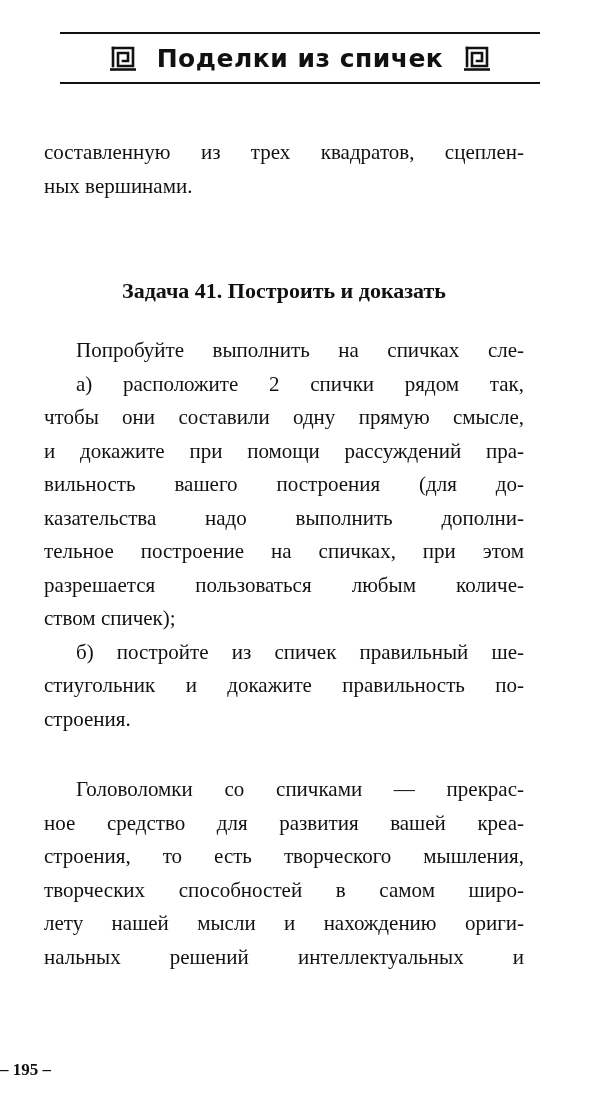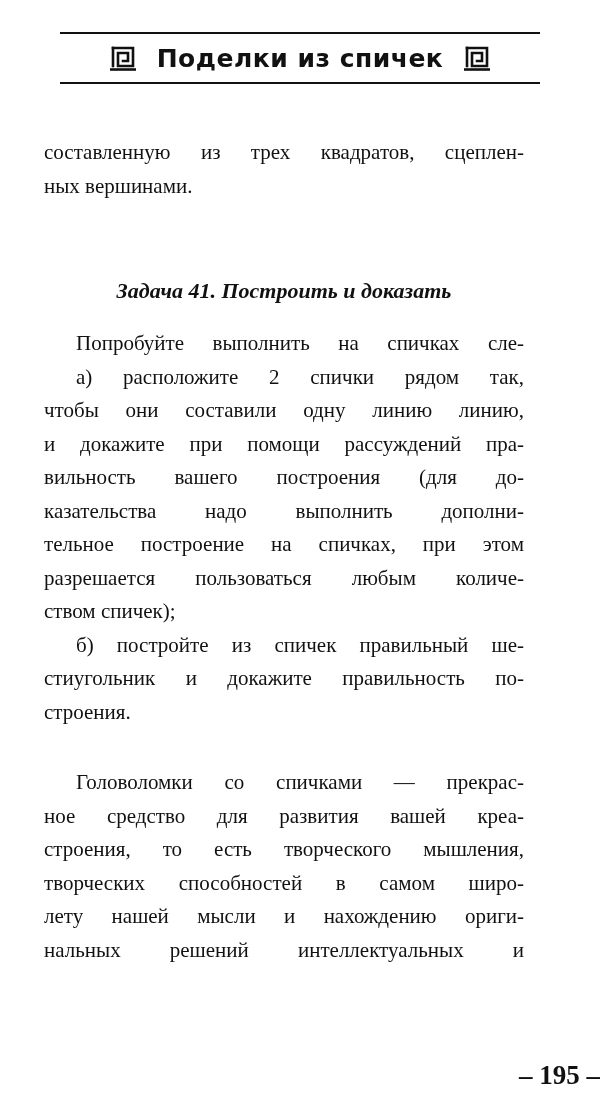--- a/index.html
+++ b/index.html
@@ -52,36 +52,35 @@
     }
     .line {
       display: block;
       text-align: justify;
       text-align-last: justify;
       white-space: nowrap;
     }
     .line.last { text-align-last: left; }
     .indent { padding-left: 32px; }
     .section-title {
-      font-style: italic;
       font-weight: bold;
       text-align: center;
       font-size: 22px;
       margin-top: 71px;
-      margin-bottom: 20px;
+      margin-bottom: 27px;
       line-height: 33px;
     }
     .gap { height: 37px; }
     .page-number {
       position: absolute;
       left: 0;
       width: 600px;
       top: 1060px;
-      text-align: right;
-      font-size: 27px;
+      text-align: left;
+      font-size: 17px;
       font-weight: bold;
     }
   </style>
 </head>
 <body>
 
 <header class="running-head">
   <span class="meander">
     <svg viewBox="0 0 26 26" fill="none" stroke="#111" stroke-width="2.6" stroke-linecap="square">
       <path d="M3 3 H23 V21 H8 V8 H18 V16 H13"></path>
@@ -107,21 +106,21 @@
   </p>
 
   <h2 class="section-title">Задача 41. Построить и доказать</h2>
 
   <p>
     <span class="line indent">Попробуйте выполнить на спичках сле-</span>
   </p>
 
   <p>
     <span class="line indent">а) расположите 2 спички рядом так,</span>
-    <span class="line">чтобы они составили одну линию линию,</span>
+    <span class="line">чтобы они составили одну прямую смысле,</span>
     <span class="line">и докажите при помощи рассуждений пра-</span>
     <span class="line">вильность вашего построения (для до-</span>
     <span class="line">казательства надо выполнить дополни-</span>
     <span class="line">тельное построение на спичках, при этом</span>
     <span class="line">разрешается пользоваться любым количе-</span>
     <span class="line last">ством спичек);</span>
   </p>
 
   <p>
     <span class="line indent">б) постройте из спичек правильный ше-</span>

